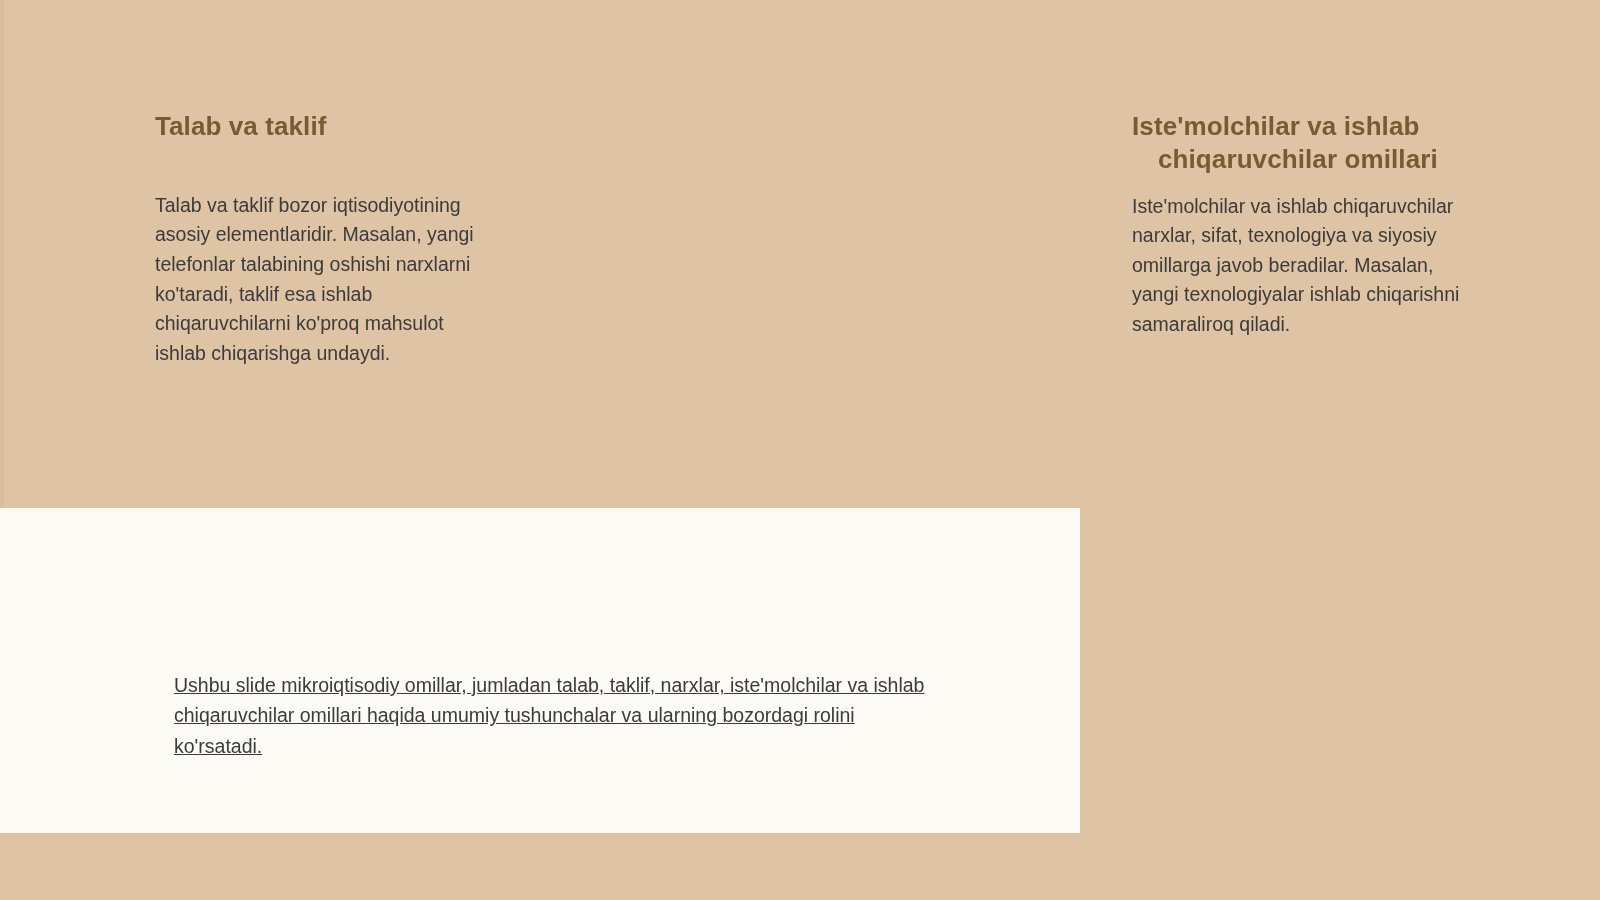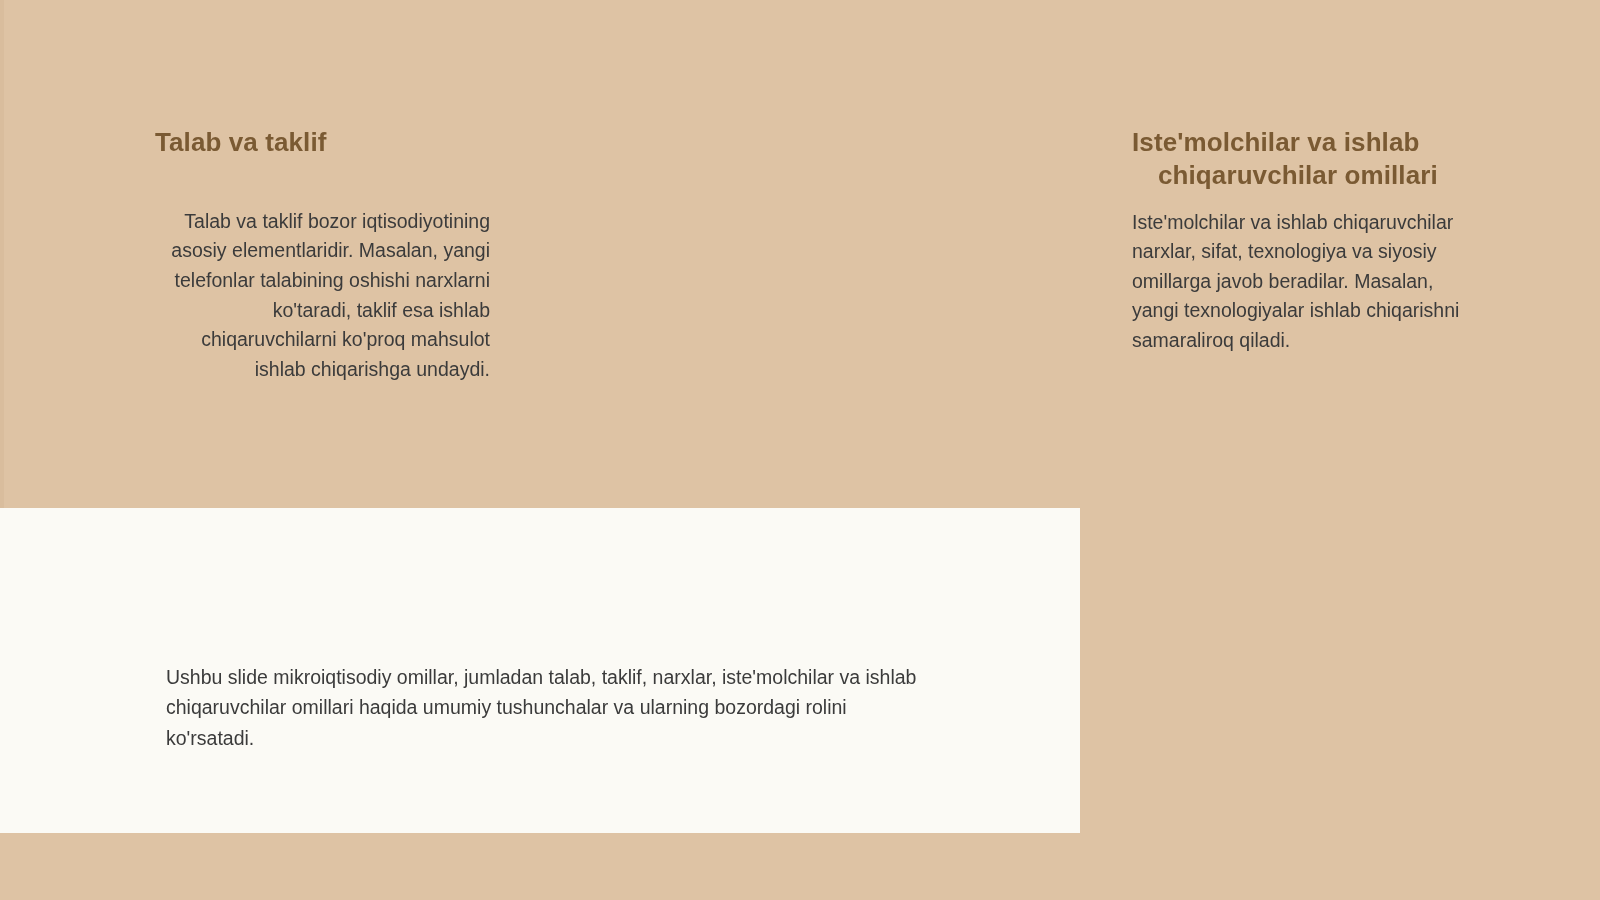--- a/index.html
+++ b/index.html
@@ -27,21 +27,20 @@
     width: 4px;
     height: 900px;
     background: #d9bd9d;
   }
   .columns {
     position: absolute;
     left: 0;
     top: 0;
     width: 1600px;
     height: 510px;
-    margin-top: 16px;
   }
   .col {
     position: absolute;
     top: 110px;
   }
   .col-1 { left: 155px; width: 350px; }
   .col-2 { left: 615px; width: 340px; }
   .col-3 { left: 1132px; width: 350px; }
 
   .col-title {
@@ -58,21 +57,21 @@
   .col-title .indent2 {
     display: block;
     padding-left: 26px;
   }
   .col-body {
     font-size: 19.5px;
     color: #3b3b3b;
     line-height: 1.52;
     margin: 0;
   }
-  .col-1 .col-body { width: 335px; text-align: right; }
+  .col-1 .col-body { width: 335px; }
   .col-2 .col-body { width: 320px; }
   .col-3 .col-body { width: 340px; }
 
   .card {
     position: absolute;
     left: 0;
     top: 508px;
     width: 1080px;
     height: 325px;
     background: #fbfaf5;
@@ -88,21 +87,22 @@
     margin: 0;
   }
   .card-body {
     position: absolute;
     left: 158px;
     top: 146px;
     width: 760px;
     font-size: 19.5px;
     color: #3b3b3b;
     line-height: 1.56;
-    margin: 8px;
+    margin: 16px;
+    text-decoration: underline;
   }
   .bottom-band {
     position: absolute;
     left: 0;
     top: 833px;
     width: 1600px;
     height: 67px;
     background: #dec3a4;
   }
 </style>

